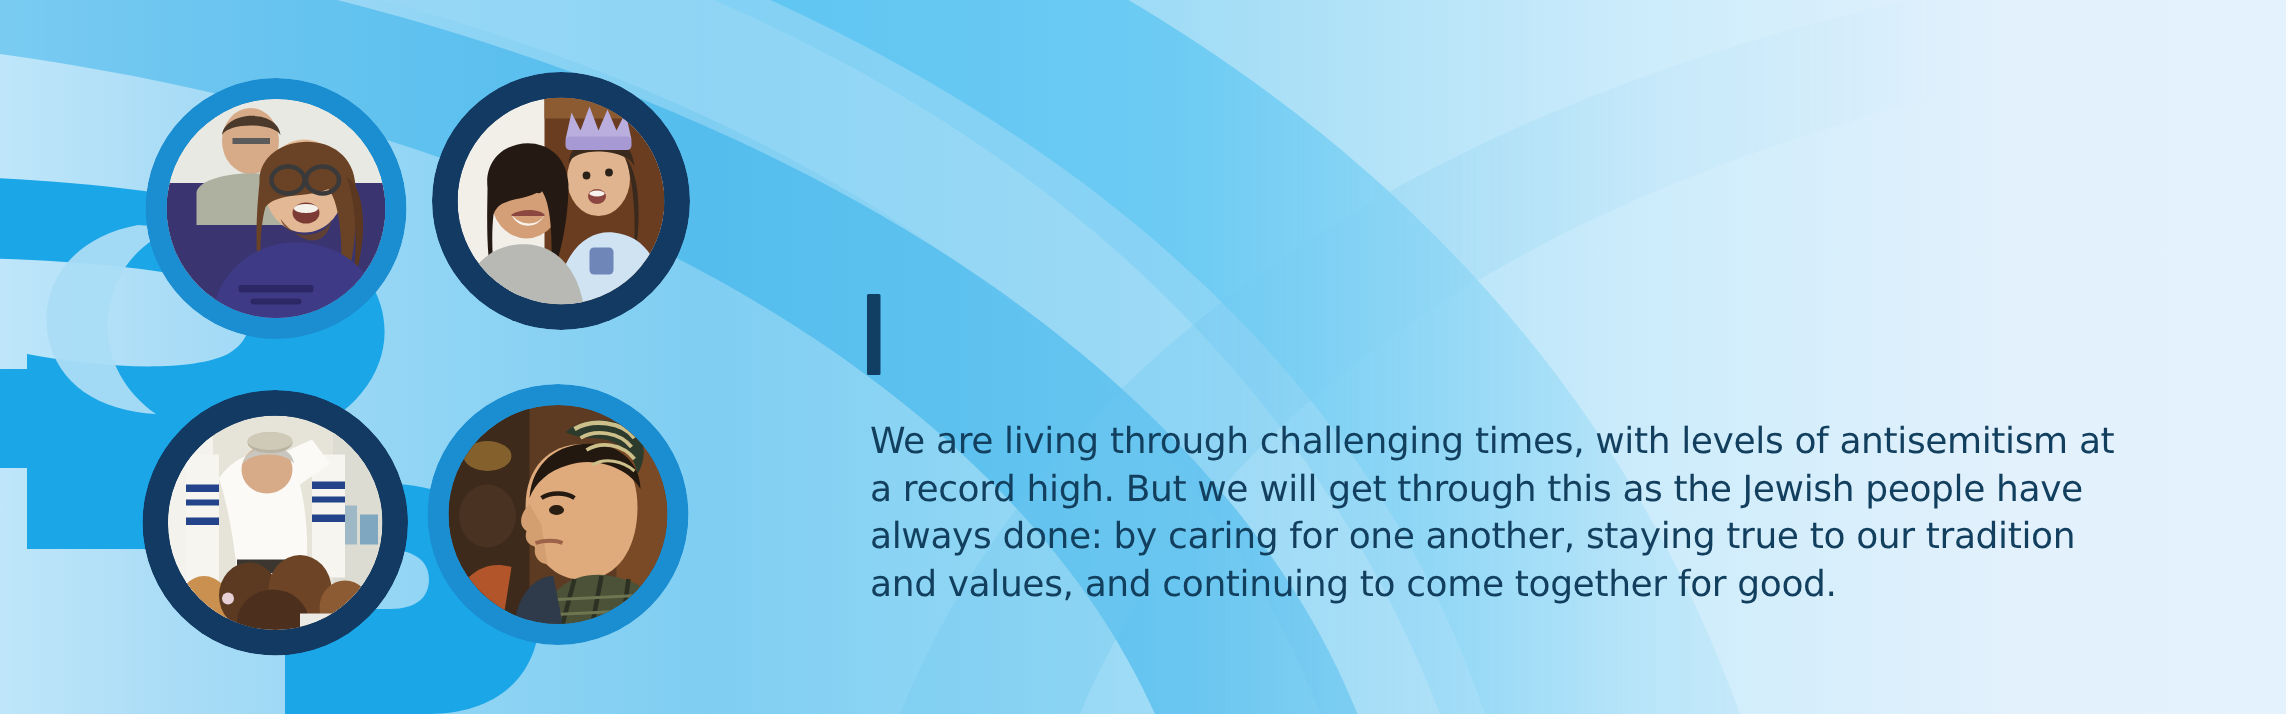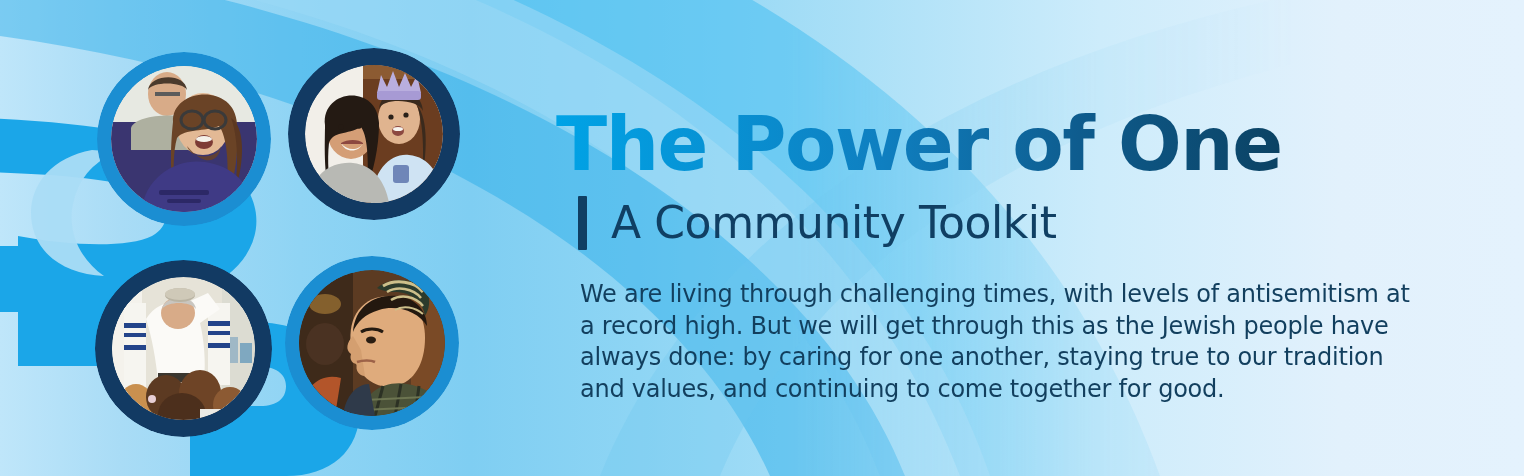--- a/index.html
+++ b/index.html
@@ -410,23 +410,21 @@
               <path d="M64 140 L146 136"></path>
             </g>
             <path d="M44 146 C46 126, 58 114, 70 114 L76 146 Z" fill="#2f3a4a"></path>
           </g>
         </svg>
       </div>
     </div>
   </div>
 
   <div class="content">
-    <h1 class="headline">The Power of One</h1>
 
     <div class="subtitle-row">
       <span class="accent-bar"></span>
-      <h2 class="subtitle">A Community Toolkit</h2>
     </div>
 
     <p class="body-copy">We are living through challenging times, with levels of antisemitism at a record high. But we will get through this as the Jewish people have always done: by caring for one another, staying true to our tradition and values, and continuing to come together for good.</p>
   </div>
 
 </div>
 
 </body></html>

